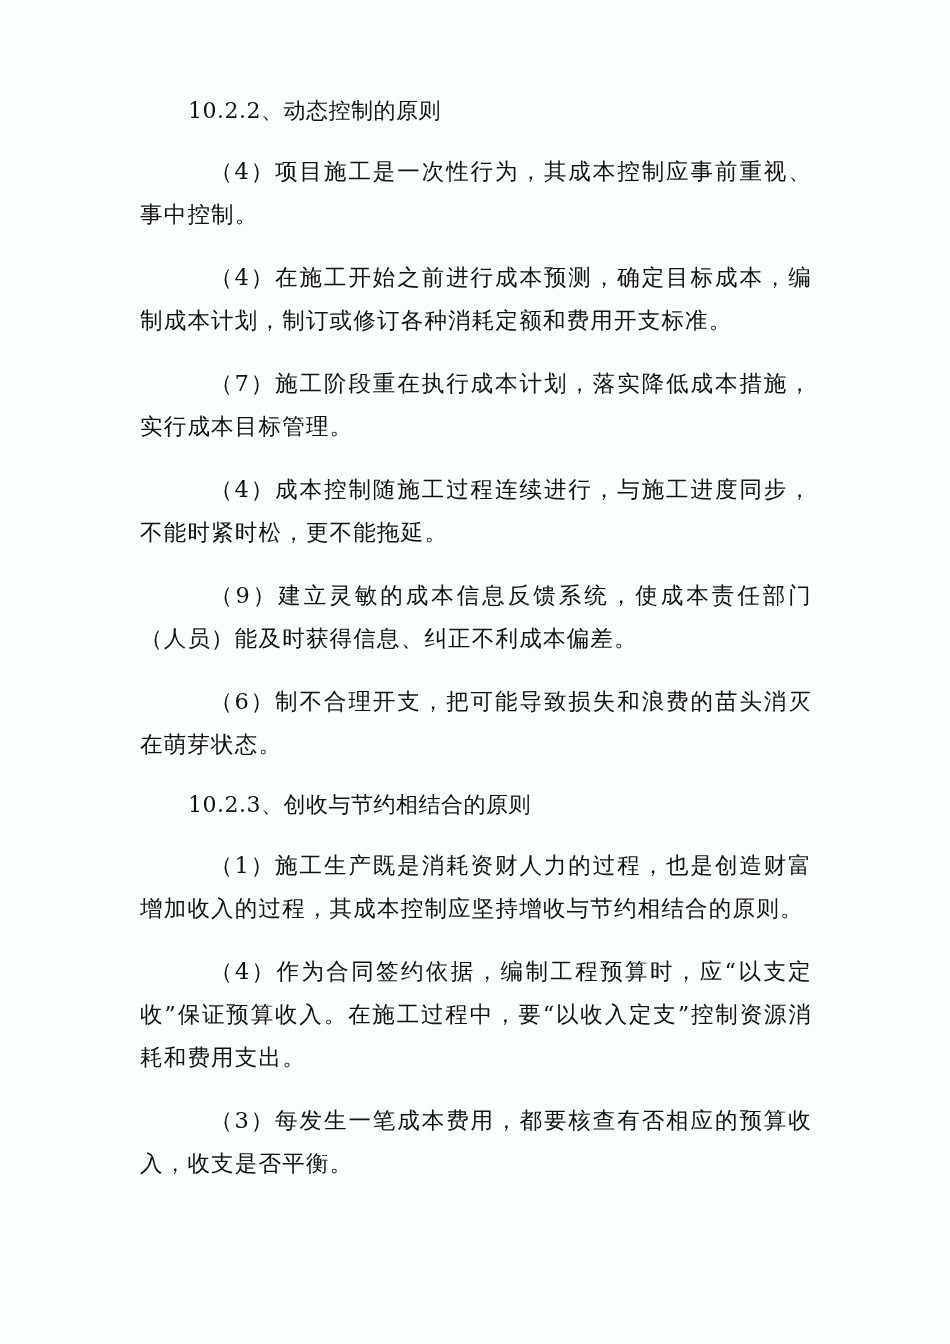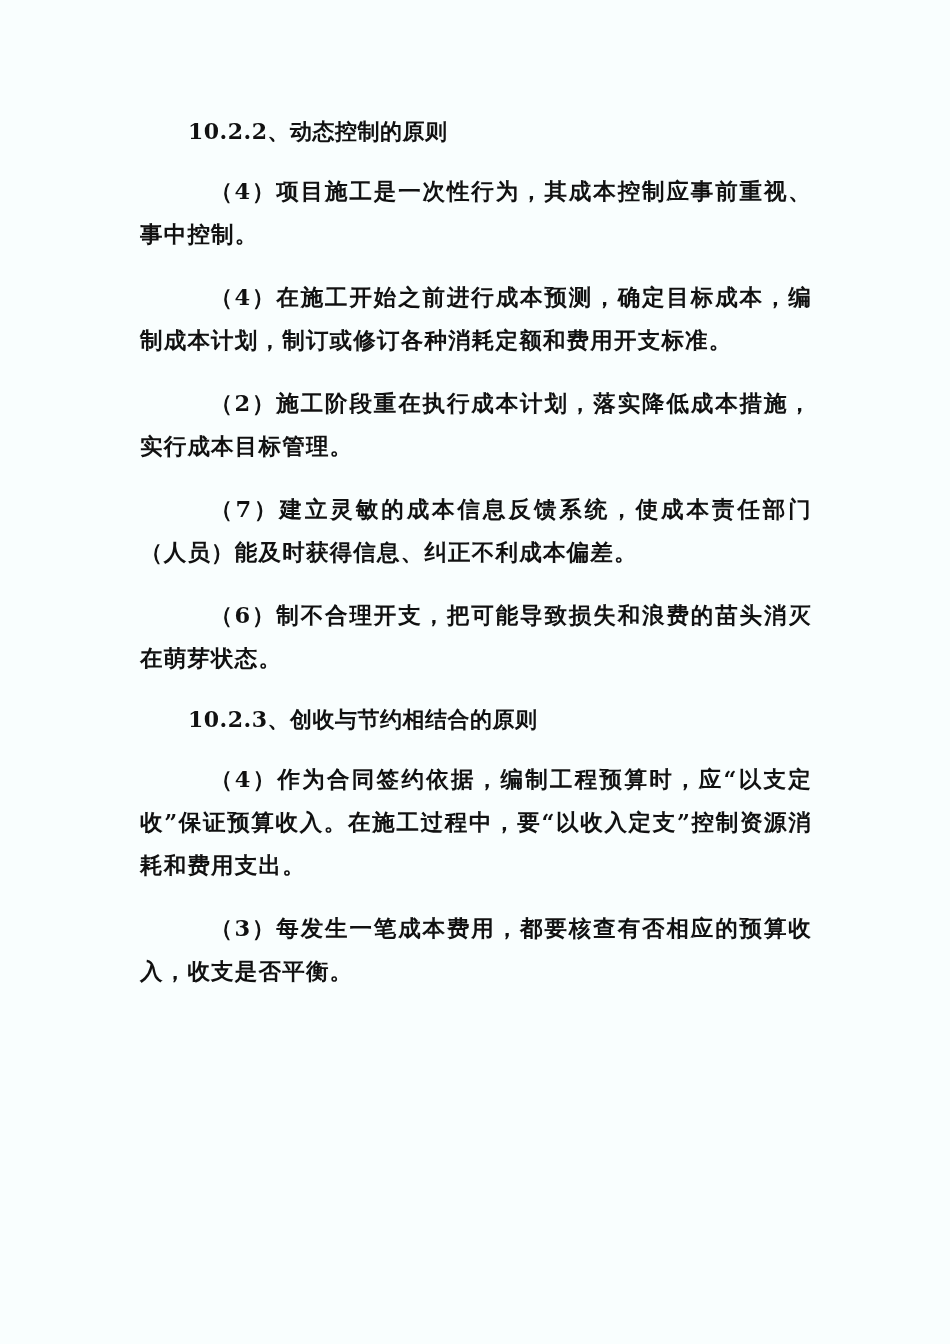--- a/index.html
+++ b/index.html
@@ -11,23 +11,22 @@
     width: 950px;
     height: 1344px;
     overflow: hidden;
     position: relative;
     font-family: "DejaVu Serif", "Liberation Serif", serif;
     color: #111;
   }
   .page {
     position: absolute;
     left: 140px;
-    top: 112px;
+    top: 92px;
     width: 672px;
-    font-weight: bold;
   }
   .heading {
     font-size: 22px;
     line-height: 38px;
     margin: 0 0 20px 0;
     padding-left: 48px;
     letter-spacing: 0.5px;
   }
   .para {
     font-size: 22.5px;
@@ -39,22 +38,24 @@
   }
 </style>
 </head>
 <body>
 
 <div class="page">
   <div>
     <p class="heading">10.2.2、动态控制的原则</p>
     <p class="para">（4）项目施工是一次性行为，其成本控制应事前重视、事中控制。</p>
     <p class="para">（4）在施工开始之前进行成本预测，确定目标成本，编制成本计划，制订或修订各种消耗定额和费用开支标准。</p>
-    <p class="para">（2）施工阶段重在执行成本计划，落实降低成本措施，实行成本目标管理。</p>
-    <p class="para">（7）建立灵敏的成本信息反馈系统，使成本责任部门（人员）能及时获得信息、纠正不利成本偏差。</p>
+    <p class="para">（7）施工阶段重在执行成本计划，落实降低成本措施，实行成本目标管理。</p>
+    <p class="para">（4）成本控制随施工过程连续进行，与施工进度同步，不能时紧时松，更不能拖延。</p>
+    <p class="para">（9）建立灵敏的成本信息反馈系统，使成本责任部门（人员）能及时获得信息、纠正不利成本偏差。</p>
     <p class="para">（6）制不合理开支，把可能导致损失和浪费的苗头消灭在萌芽状态。</p>
   </div>
   <div>
     <p class="heading">10.2.3、创收与节约相结合的原则</p>
+    <p class="para">（1）施工生产既是消耗资财人力的过程，也是创造财富增加收入的过程，其成本控制应坚持增收与节约相结合的原则。</p>
     <p class="para">（4）作为合同签约依据，编制工程预算时，应“以支定收”保证预算收入。在施工过程中，要“以收入定支”控制资源消耗和费用支出。</p>
     <p class="para">（3）每发生一笔成本费用，都要核查有否相应的预算收入，收支是否平衡。</p>
   </div>
 </div>
 
 </body></html>

